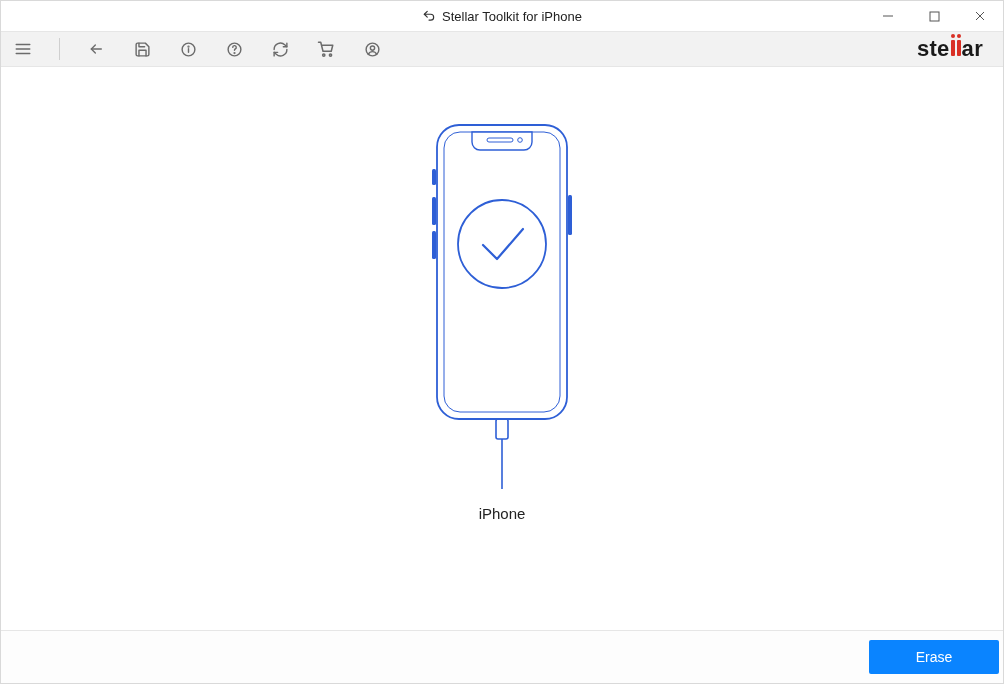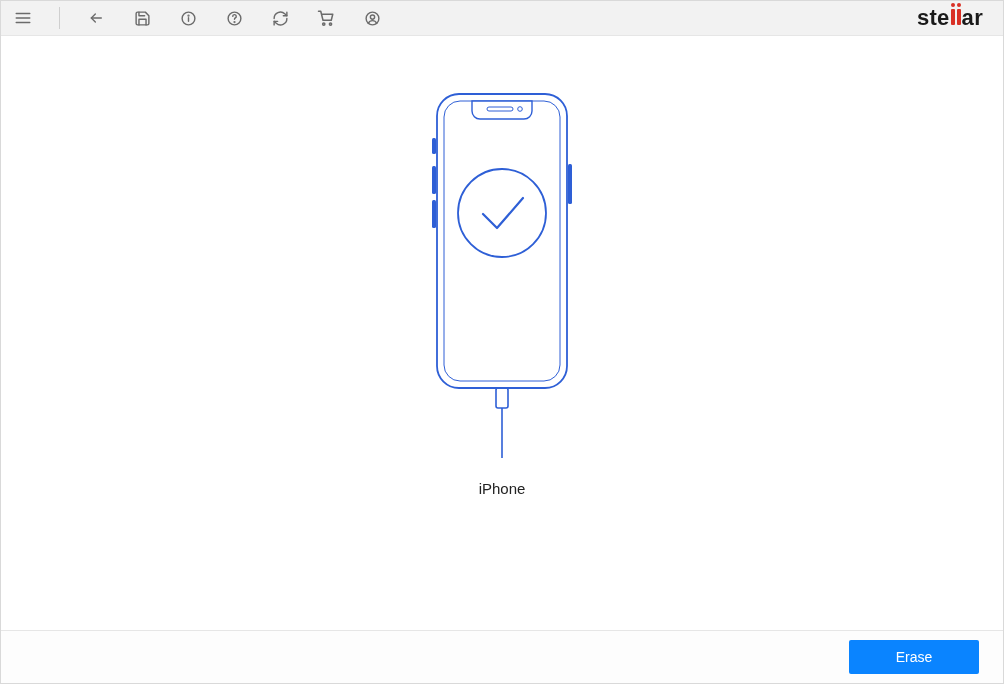--- a/index.html
+++ b/index.html
@@ -133,52 +133,79 @@
     font-size: 14.5px;
     color: #222;
   }
   .device-wrap {
     margin-top: 28px;
     display: flex;
     flex-direction: column;
     align-items: center;
   }
   .device-label {
-    margin-top: 22px;
+    margin-top: 16px;
     font-size: 15px;
     color: #222;
   }
   
   .footer {
     height: 52px;
     border-top: 1px solid #e6e6e6;
     background: #fdfdfd;
     display: flex;
     align-items: center;
     justify-content: flex-end;
-    padding: 0 24px;
+    padding: 0 4px;
   }
   .primary-btn {
     min-width: 130px;
     height: 34px;
     background: #0a84ff;
     color: #ffffff;
     border: none;
     font-size: 14px;
     display: flex;
     align-items: center;
     justify-content: center;
     border-radius: 2px;
   }
 </style>
 </head>
 <body>
 
 <div class="window">
 
+  <div class="titlebar">
+    <span class="title-icon">
+      <svg width="14" height="14" viewBox="0 0 24 24" fill="none" stroke="#333" stroke-width="2" stroke-linecap="round" stroke-linejoin="round">
+        <path d="M9 14L4 9l5-5"></path>
+        <path d="M4 9h11a5 5 0 0 1 0 10h-3"></path>
+      </svg>
+    </span>
+    <span>Stellar Toolkit for iPhone</span>
+    <div class="win-controls">
+      <div class="win-btn">
+        <svg width="12" height="12" viewBox="0 0 12 12">
+            <line x1="1" y1="6" x2="11" y2="6" stroke="#555" stroke-width="1"></line>
+          </svg>
+      </div>
+      <div class="win-btn">
+        <svg width="11" height="11" viewBox="0 0 11 11">
+            <rect x="1" y="1" width="9" height="9" fill="none" stroke="#555" stroke-width="1"></rect>
+          </svg>
+      </div>
+      <div class="win-btn">
+        <svg width="12" height="12" viewBox="0 0 12 12">
+            <line x1="2" y1="2" x2="10" y2="10" stroke="#555" stroke-width="1"></line>
+            <line x1="10" y1="2" x2="2" y2="10" stroke="#555" stroke-width="1"></line>
+          </svg>
+      </div>
+    </div>
+  </div>
 
   <div class="toolbar">
     <div class="tb-btn">
       <svg width="18" height="18" viewBox="0 0 24 24" fill="none" stroke="#6b6b6b" stroke-width="2" stroke-linecap="round">
           <line x1="3" y1="6" x2="21" y2="6"></line>
           <line x1="3" y1="12" x2="21" y2="12"></line>
           <line x1="3" y1="18" x2="21" y2="18"></line>
         </svg>
     </div>
     <div class="tb-sep"></div>

